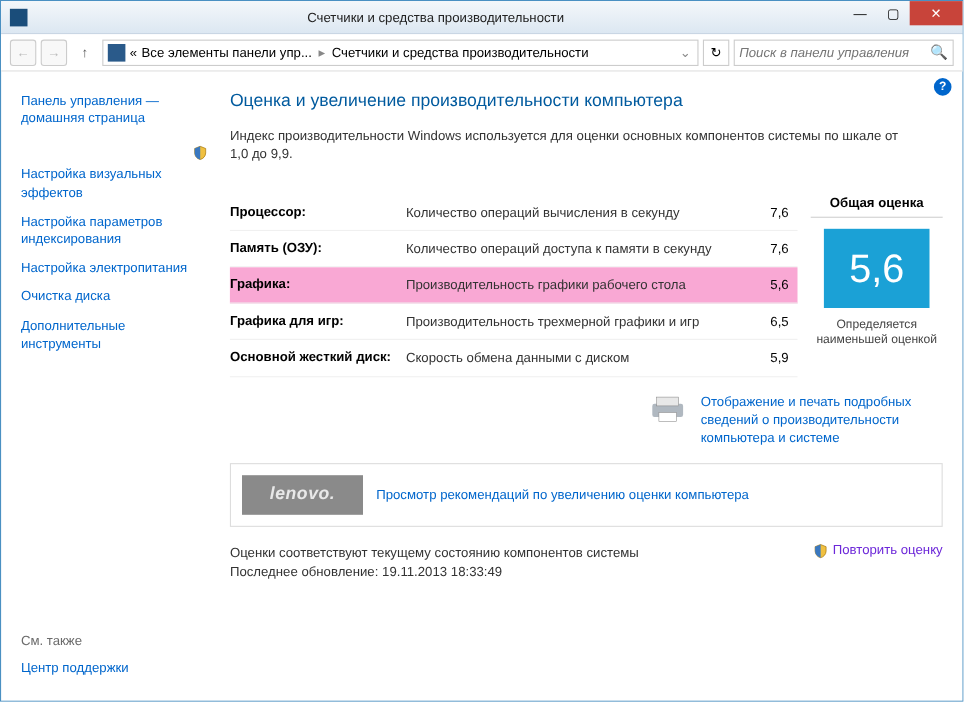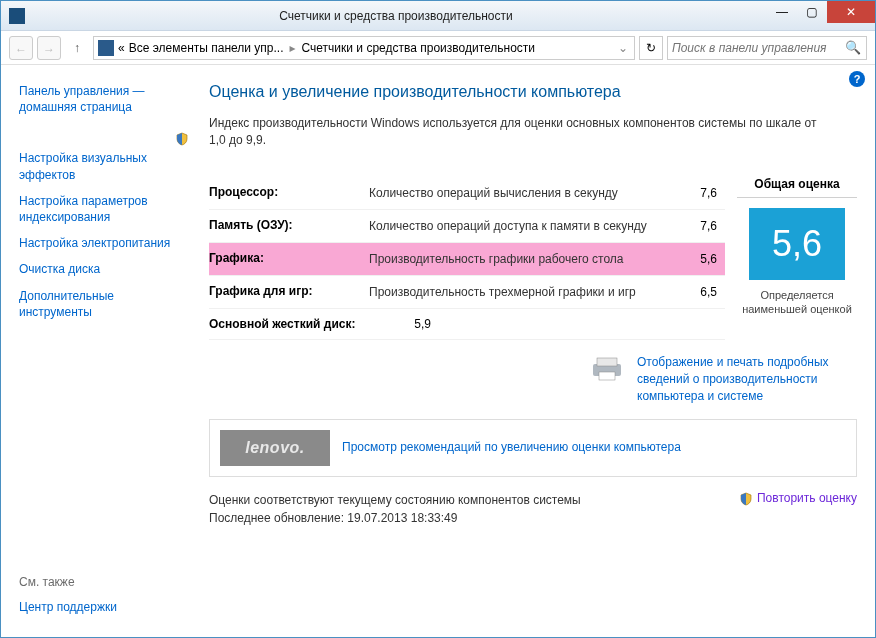--- a/index.html
+++ b/index.html
@@ -137,20 +137,21 @@
             <div class="col-desc">Производительность графики рабочего стола</div>
             <div class="col-score">5,6</div>
           </div>
           <div class="score-row">
             <div class="col-comp">Графика для игр:</div>
             <div class="col-desc">Производительность трехмерной графики и игр</div>
             <div class="col-score">6,5</div>
           </div>
           <div class="score-row">
             <div class="col-comp">Основной жесткий диск:</div>
+            <div class="col-desc">Скорость обмена данными с диском</div>
             <div class="col-score">5,9</div>
           </div>
         </div>
         <div class="overall-col">
           <div class="overall-header">Общая оценка</div>
           <div class="big-score">5,6</div>
           <div class="overall-caption">Определяется наименьшей оценкой</div>
         </div>
       </div>
 
@@ -166,21 +167,21 @@
       </div>
 
       <div class="reco-box">
         <div class="lenovo-logo">lenovo.</div>
         <a href="#" class="detail-link" style="max-width:none">Просмотр рекомендаций по увеличению оценки компьютера</a>
       </div>
 
       <div class="bottom-row">
         <div class="status-text">
           <div>Оценки соответствуют текущему состоянию компонентов системы</div>
-          <div>Последнее обновление: 19.07.2013 18:33:49</div>
+          <div>Последнее обновление: 19.11.2013 18:33:49</div>
         </div>
         <a href="#" class="rerun-link">
           <span class="shield-icon">
             <svg viewBox="0 0 14 14">
                 <path d="M7 1 L12 3 L12 7 C12 10 9.5 12.5 7 13 C4.5 12.5 2 10 2 7 L2 3 Z" fill="#f0c040" stroke="#a07000" stroke-width="0.6"></path>
                 <path d="M7 1 L7 13 C4.5 12.5 2 10 2 7 L2 3 Z" fill="#3a78c0"></path>
               </svg>
           </span>
           <span>Повторить оценку</span>
         </a>

